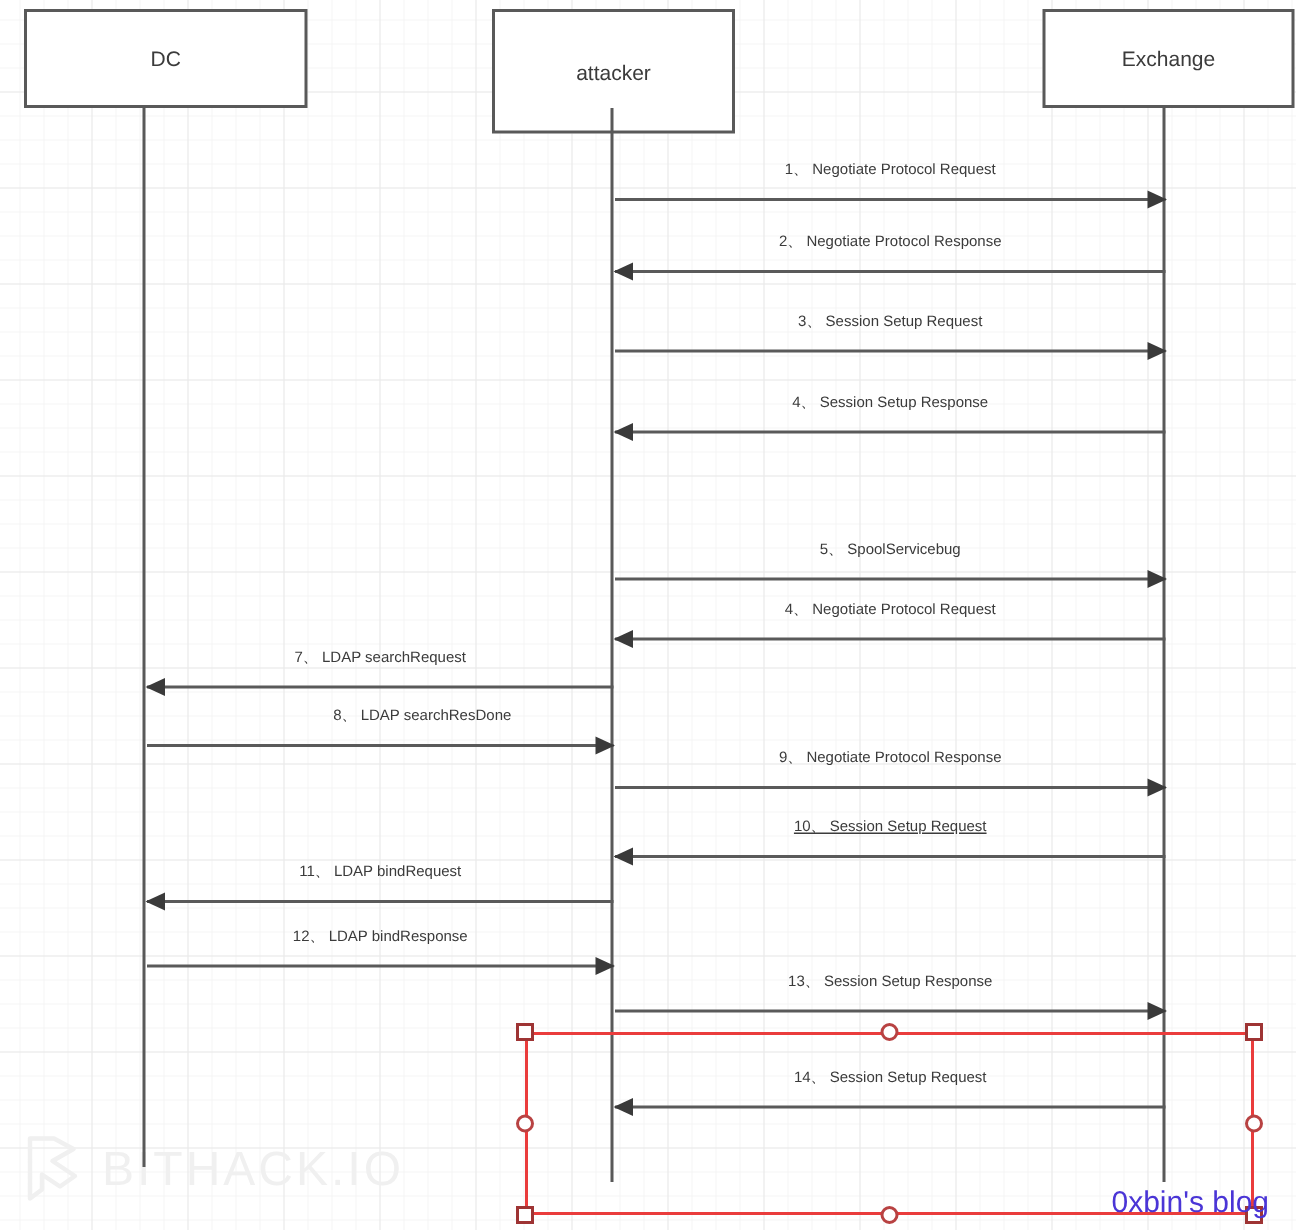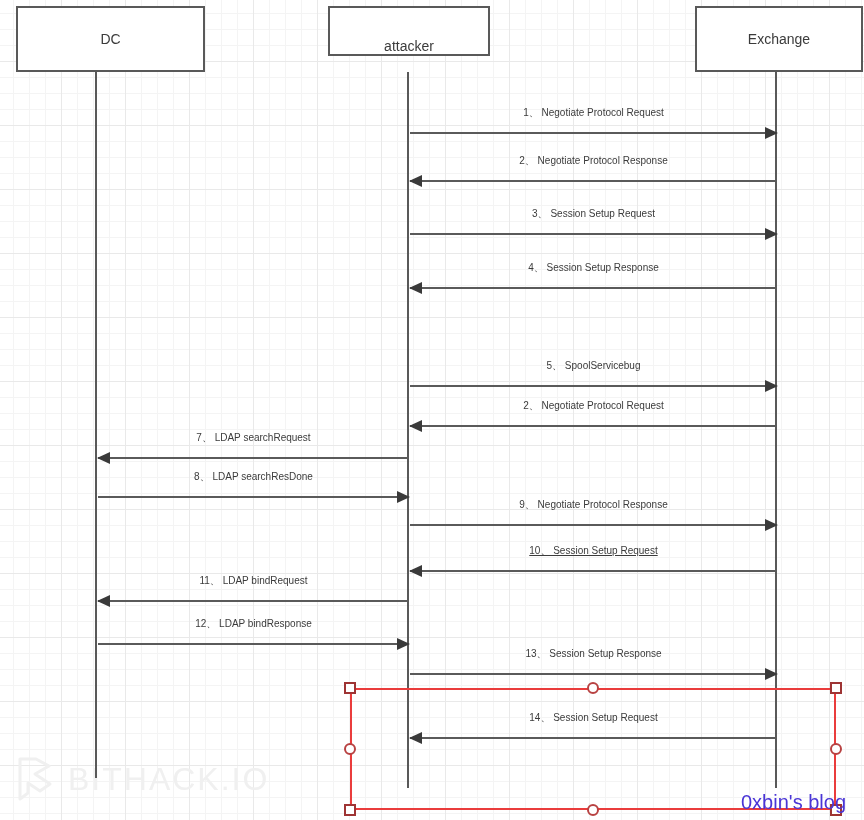--- a/index.html
+++ b/index.html
@@ -109,21 +109,21 @@
       <path d="M4 2 L4 42 L12 36 L12 26 L24 34 L34 27 L19 17 L33 9 L20 2 Z" fill="none" stroke="#f0f0f0" stroke-width="3" stroke-linejoin="round"></path>
     </svg>
     <span class="wm-text">BITHACK.IO</span>
   </div>
 
   <div id="actors">
       <div class="actor-box" style="left: 16px; top: 6px; width: 189px; height: 66px;">
         <span class="actor-label">DC</span>
       </div>
       <div class="lifeline" style="left: 95px; top: 72px; height: 706px;"></div>
-      <div class="actor-box" style="left: 328px; top: 6px; width: 162px; height: 50px; align-items: flex-end;">
+      <div class="actor-box" style="left: 328px; top: 6px; width: 162px; height: 83px;">
         <span class="actor-label">attacker</span>
       </div>
       <div class="lifeline" style="left: 407px; top: 72px; height: 716px;"></div>
       <div class="actor-box" style="left: 695px; top: 6px; width: 168px; height: 66px;">
         <span class="actor-label">Exchange</span>
       </div>
       <div class="lifeline" style="left: 775px; top: 72px; height: 716px;"></div>
     </div>
 
   <div id="messages">
@@ -148,31 +148,31 @@
         <div class="msg-label" style="top: -26px;">4、 Session Setup Response</div>
       </div>
       <div class="msg" style="left: 410px; top: 385px; width: 367px;">
         <div class="msg-line"></div>
         <div class="arrowhead right"></div>
         <div class="msg-label" style="top: -26px;">5、 SpoolServicebug</div>
       </div>
       <div class="msg" style="left: 410px; top: 425px; width: 367px;">
         <div class="msg-line"></div>
         <div class="arrowhead left"></div>
-        <div class="msg-label" style="top: -26px;">2、 Negotiate Protocol Request</div>
+        <div class="msg-label" style="top: -26px;">4、 Negotiate Protocol Request</div>
       </div>
       <div class="msg" style="left: 98px; top: 457px; width: 311px;">
         <div class="msg-line"></div>
         <div class="arrowhead left"></div>
         <div class="msg-label" style="top: -26px;">7、 LDAP searchRequest</div>
       </div>
       <div class="msg" style="left: 98px; top: 496px; width: 311px;">
         <div class="msg-line"></div>
         <div class="arrowhead right"></div>
-        <div class="msg-label" style="top: -26px;">8、 LDAP searchResDone</div>
+        <div class="msg-label" style="top: -26px; margin-left: 28px;">8、 LDAP searchResDone</div>
       </div>
       <div class="msg" style="left: 410px; top: 524px; width: 367px;">
         <div class="msg-line"></div>
         <div class="arrowhead right"></div>
         <div class="msg-label" style="top: -26px;">9、 Negotiate Protocol Response</div>
       </div>
       <div class="msg" style="left: 410px; top: 570px; width: 367px;">
         <div class="msg-line"></div>
         <div class="arrowhead left"></div>
         <div class="msg-label" style="top: -26px; text-decoration: underline;">10、 Session Setup Request</div>

